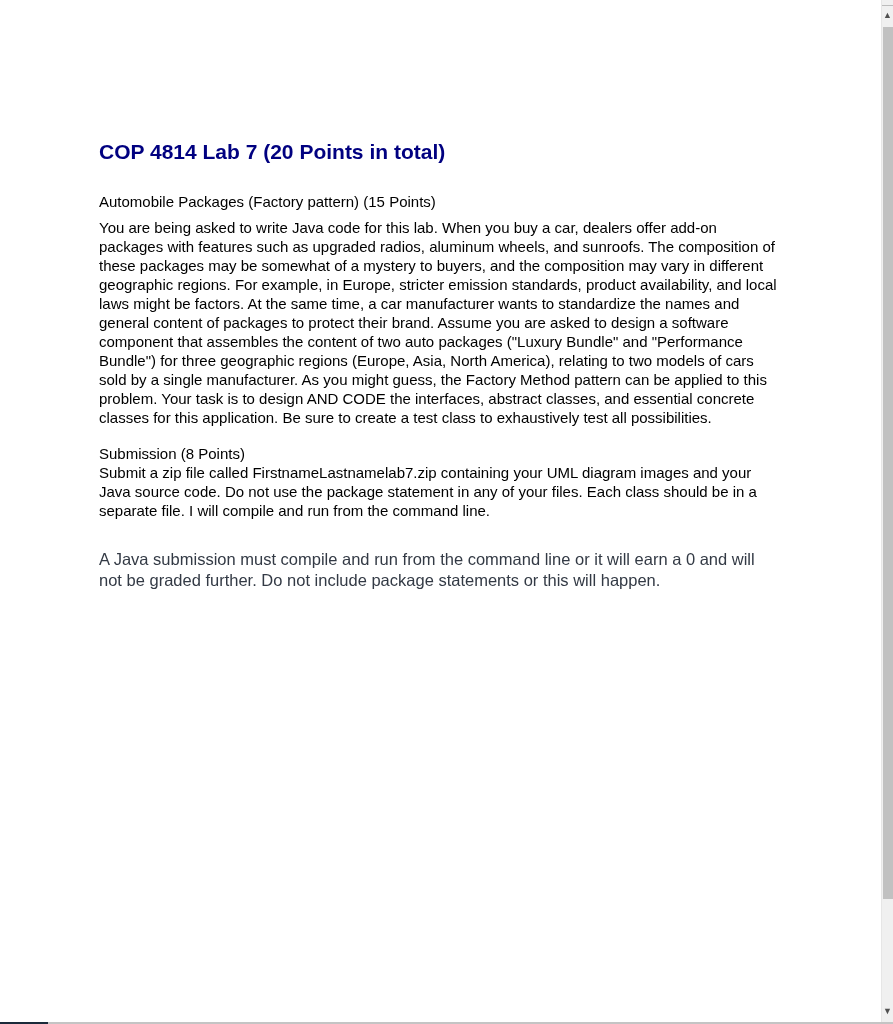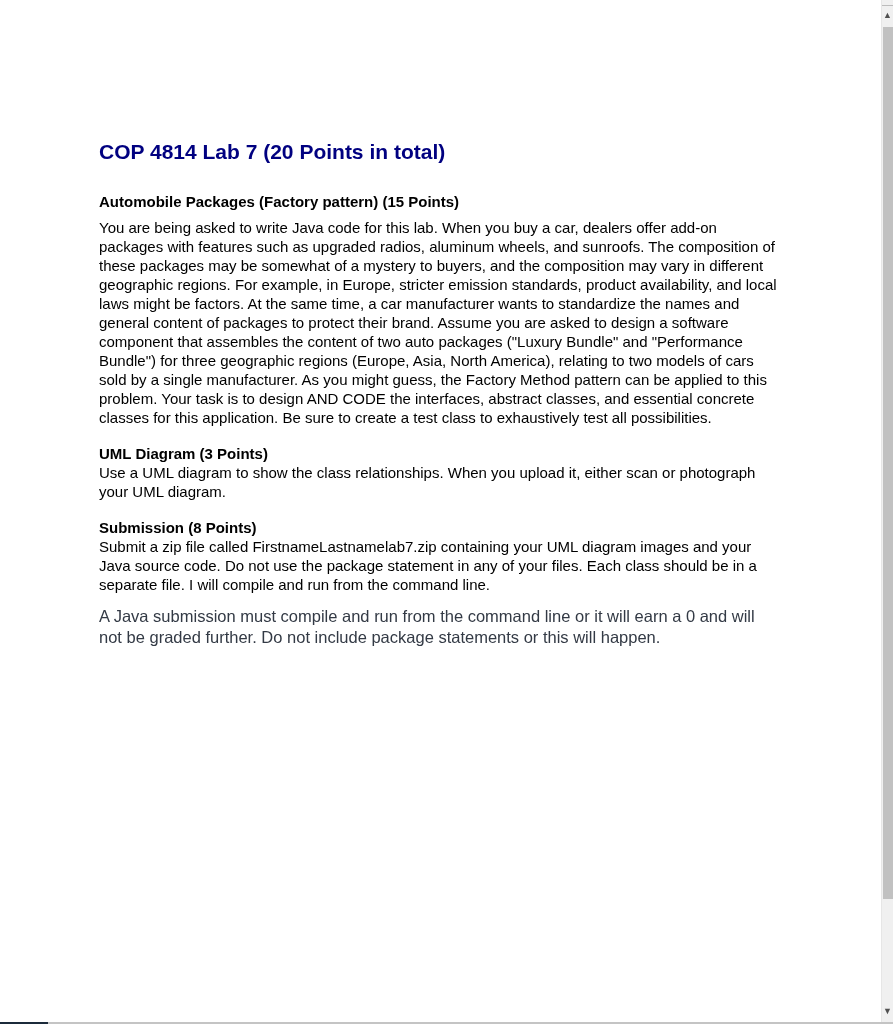--- a/index.html
+++ b/index.html
@@ -10,30 +10,30 @@
     color: #000;
   }
   .content {
     position: absolute; left: 99px; top: 138px; width: 680px;
   }
   .title {
     font-size: 21px; font-weight: bold; color: #000080;
     margin: 0 0 27px 0; line-height: 28px;
   }
   .section-heading {
-    font-size: 15px; font-weight: bold; margin: 0; line-height: 18px;
+    font-size: 15px; font-weight: normal; margin: 0; line-height: 18px;
   }
   .para {
     font-size: 15px; line-height: 19px; margin: 0;
   }
   .s1 .section-heading { margin-bottom: 7px; }
   .s2 { margin-top: 18px; }
   .s3 { margin-top: 18px; }
   .warning {
-    margin-top: 12px; font-size: 16.5px; line-height: 21px; color: #333a45;
+    margin-top: 29px; font-size: 16.5px; line-height: 21px; color: #333a45;
   }
   .scrollbar {
     position: absolute; right: 0; top: 0; width: 11px; height: 1024px;
     background: #f0f0f0; border-left: 1px solid #e6e6e6;
   }
   .scroll-up, .scroll-down {
     position: absolute; left: 0; width: 11px; height: 14px;
     font-size: 9px; color: #505050; text-align: center; line-height: 14px;
   }
   .scroll-up { top: 8px; }
@@ -56,24 +56,20 @@
 <body>
 
 <div class="content">
   <h1 class="title">COP 4814 Lab 7 (20 Points in total)</h1>
 
   <div class="section s1">
     <h2 class="section-heading">Automobile Packages (Factory pattern) (15 Points)</h2>
     <p class="para">You are being asked to write Java code for this lab. When you buy a car, dealers offer add-on packages with features such as upgraded radios, aluminum wheels, and sunroofs. The composition of these packages may be somewhat of a mystery to buyers, and the composition may vary in different geographic regions. For example, in Europe, stricter emission standards, product availability, and local laws might be factors. At the same time, a car manufacturer wants to standardize the names and general content of packages to protect their brand. Assume you are asked to design a software component that assembles the content of two auto packages ("Luxury Bundle" and "Performance Bundle") for three geographic regions (Europe, Asia, North America), relating to two models of cars sold by a single manufacturer. As you might guess, the Factory Method pattern can be applied to this problem. Your task is to design AND CODE the interfaces, abstract classes, and essential concrete classes for this application. Be sure to create a test class to exhaustively test all possibilities.</p>
   </div>
 
-  <div class="section s2">
-    <h2 class="section-heading">UML Diagram (3 Points)</h2>
-    <p class="para">Use a UML diagram to show the class relationships. When you upload it, either scan or photograph your UML diagram.</p>
-  </div>
 
   <div class="section s3">
     <h2 class="section-heading">Submission (8 Points)</h2>
     <p class="para">Submit a zip file called FirstnameLastnamelab7.zip containing your UML diagram images and your Java source code. Do not use the package statement in any of your files. Each class should be in a separate file. I will compile and run from the command line.</p>
   </div>
 
   <p class="warning">A Java submission must compile and run from the command line or it will earn a 0 and will not be graded further. Do not include package statements or this will happen.</p>
 </div>
 
 <div class="scrollbar">

